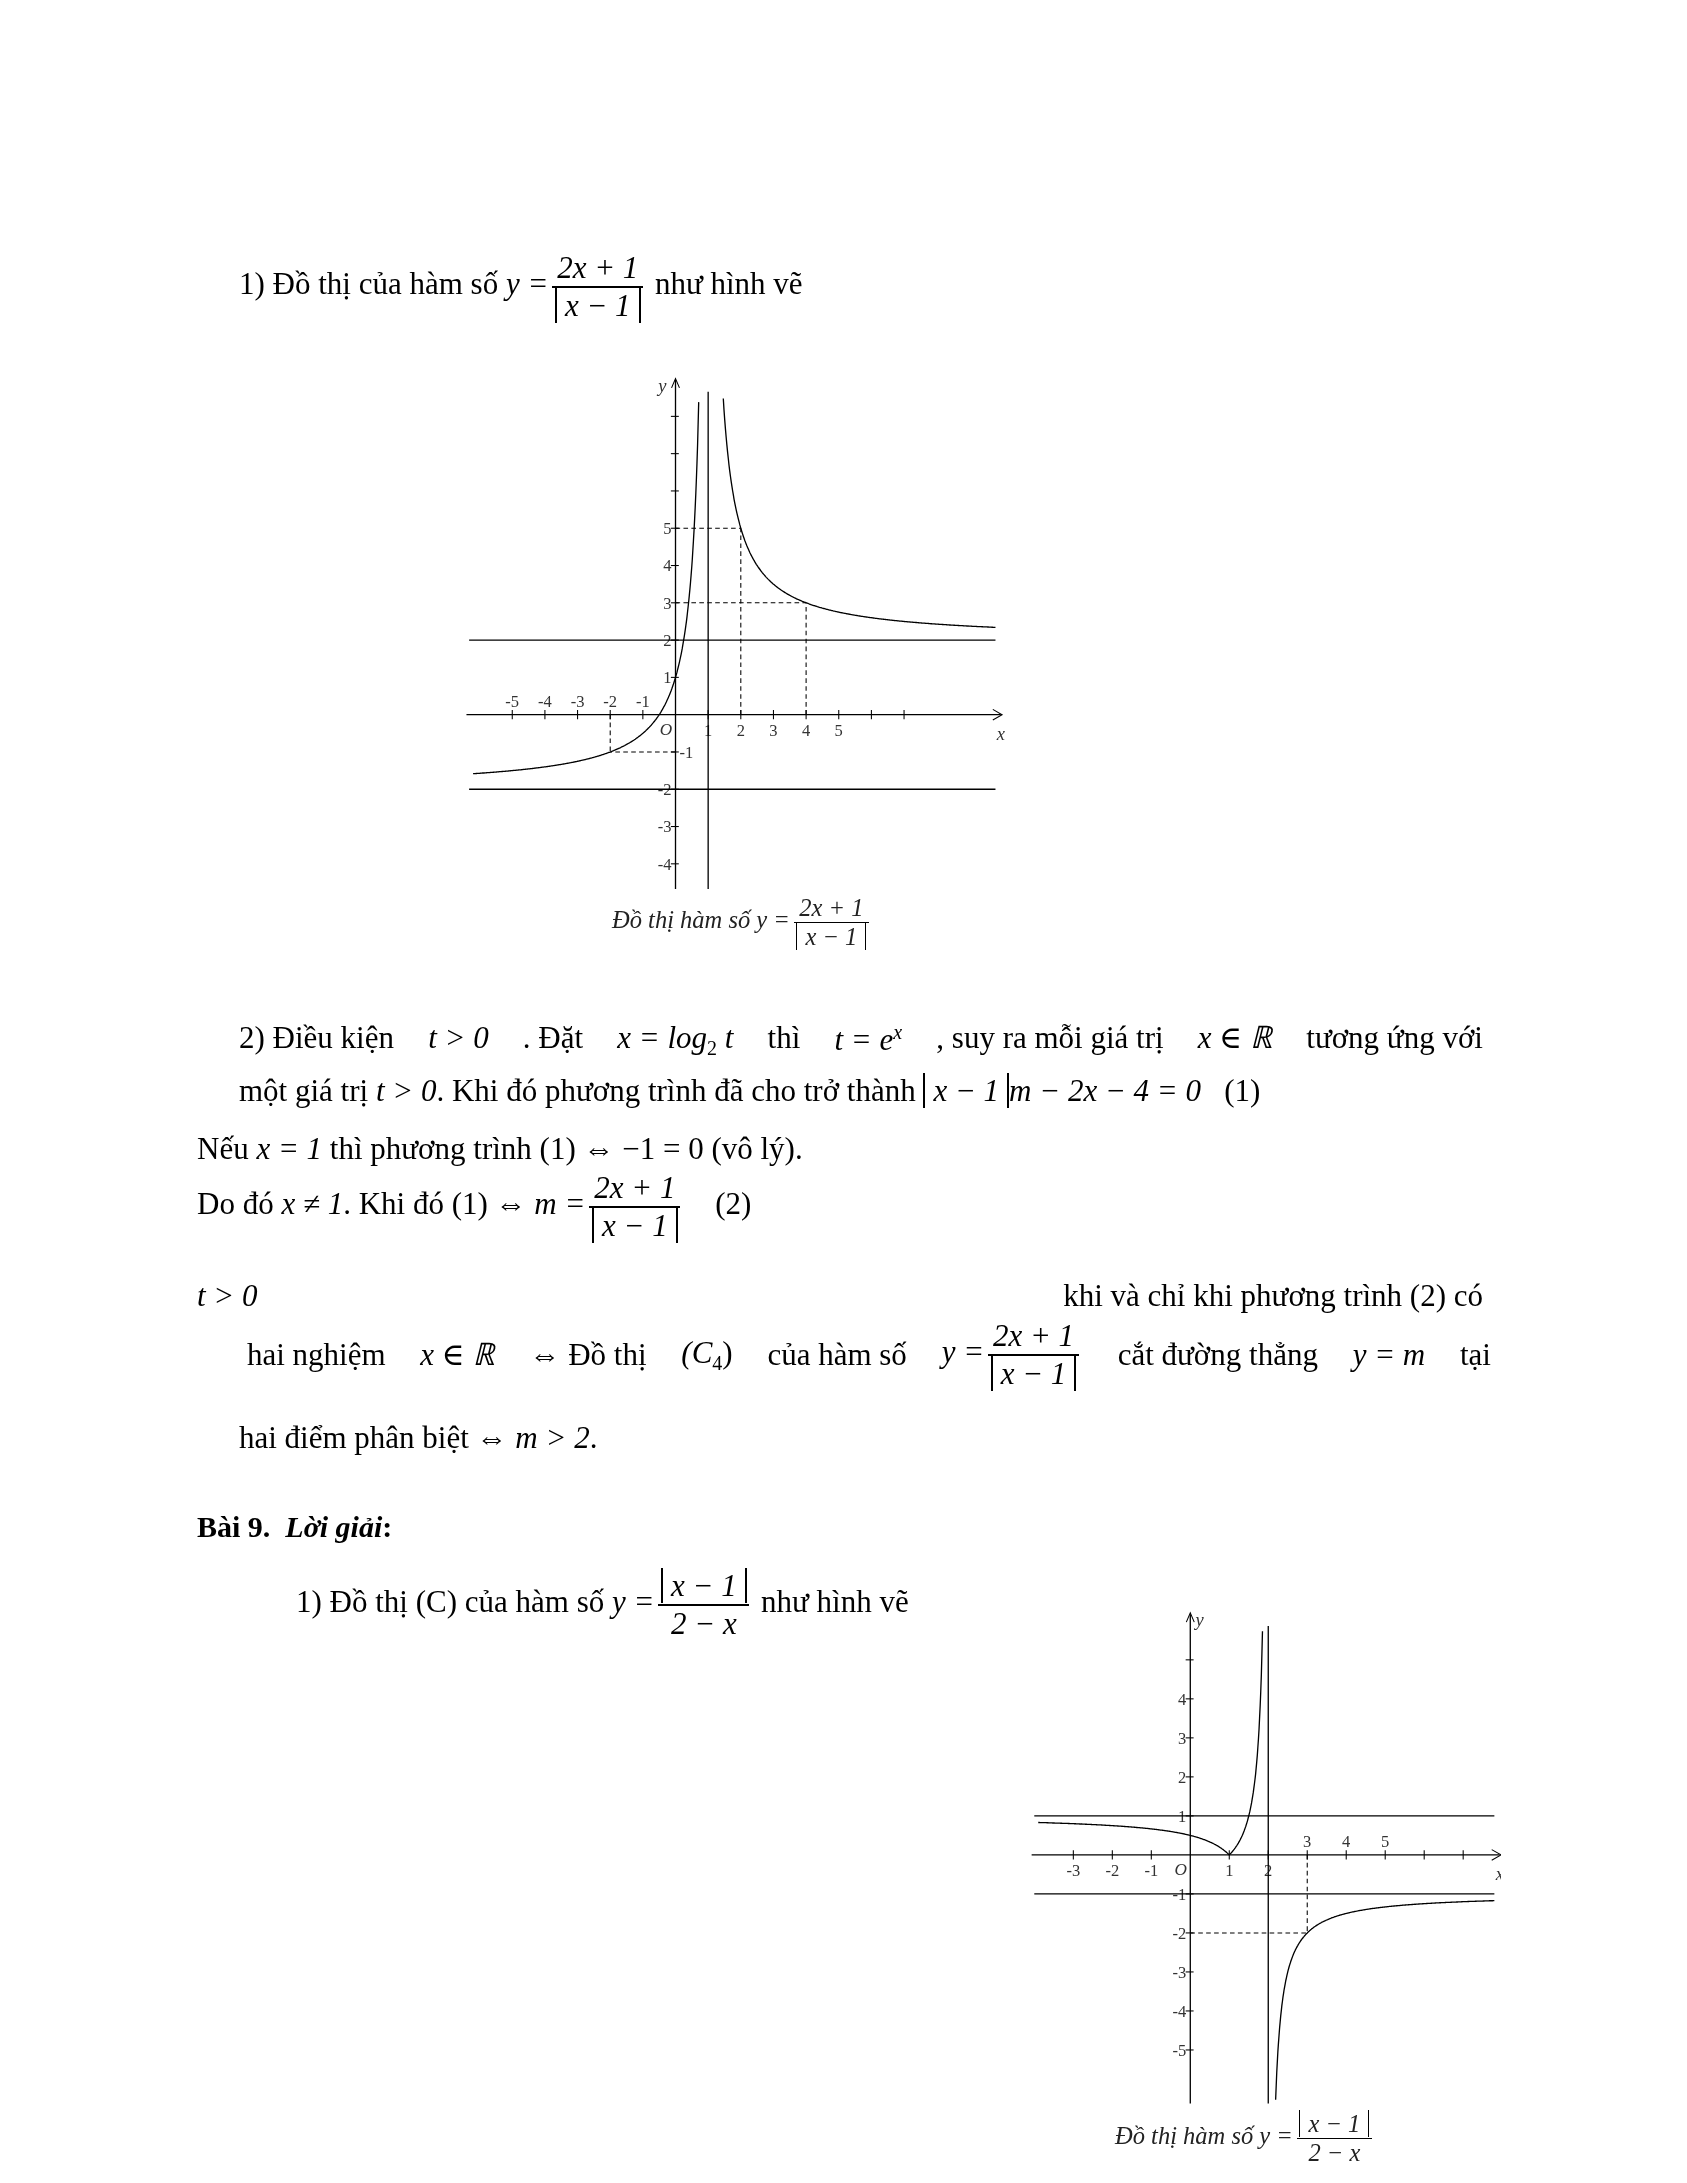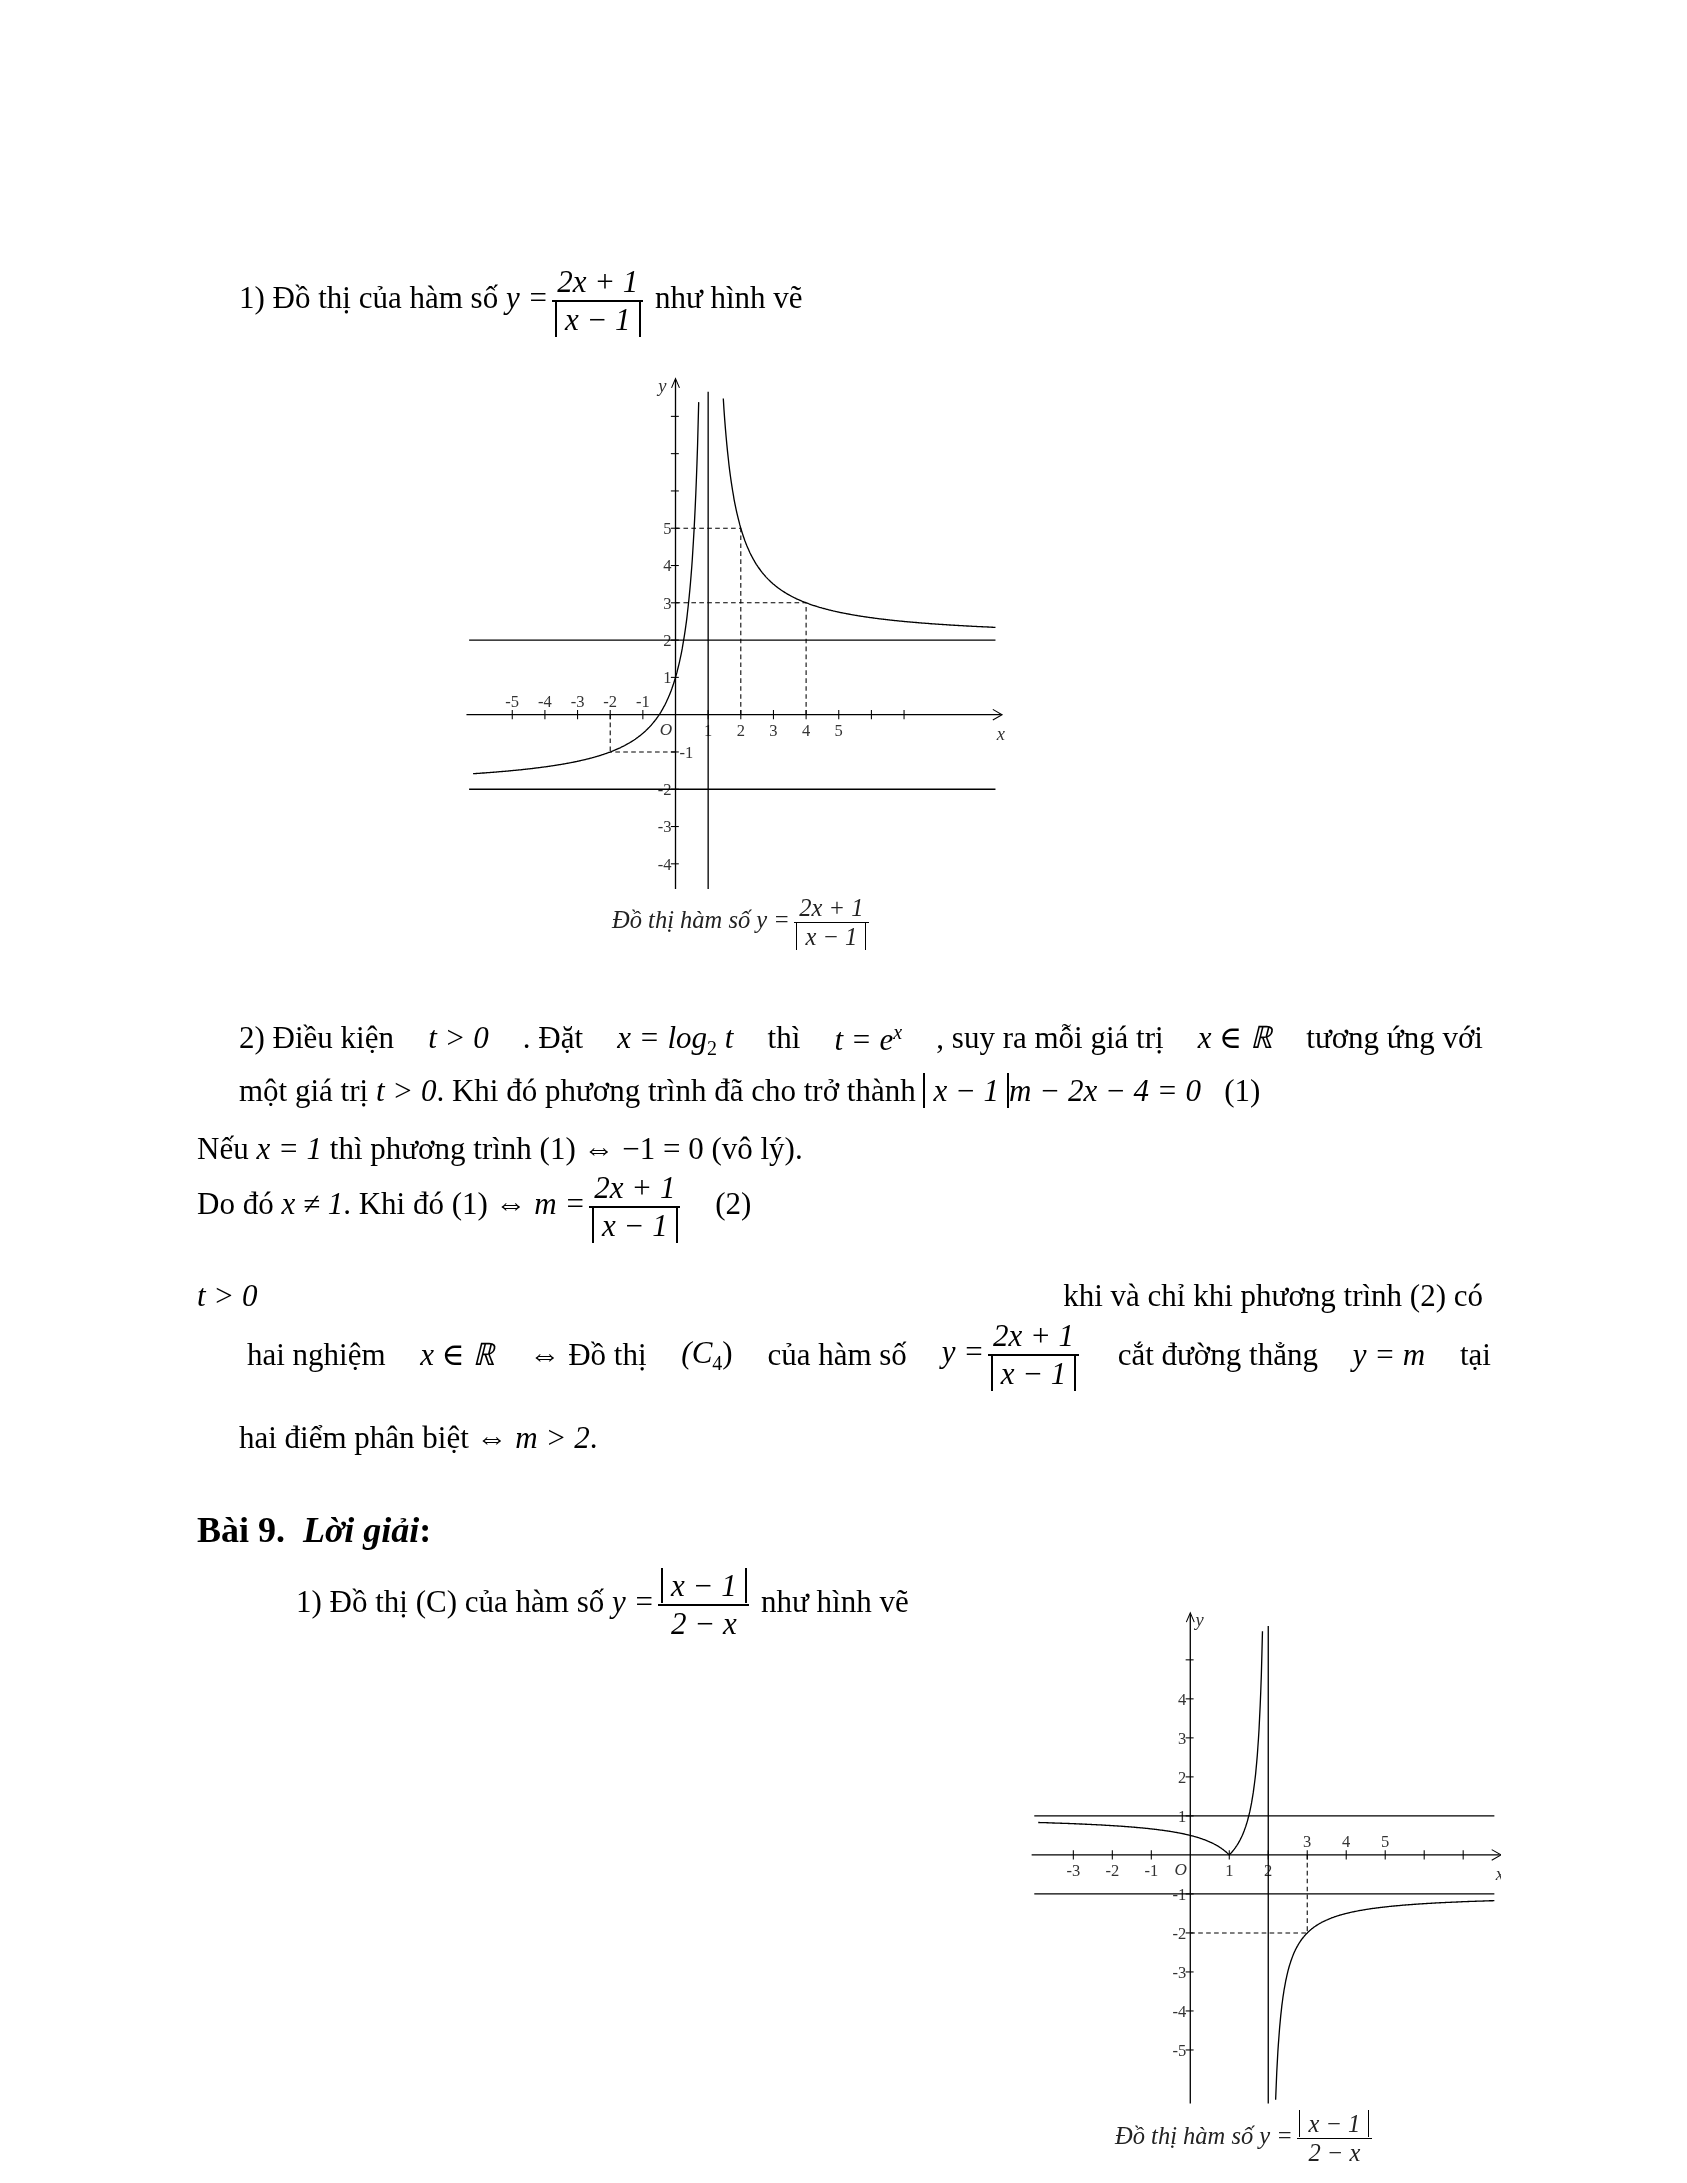--- a/index.html
+++ b/index.html
@@ -4,32 +4,32 @@
 <style>
   html, body { margin:0; padding:0; background:#ffffff; }
   body { width:1687px; height:2183px; position:relative; overflow:hidden;
          font-family:"Liberation Serif", "DejaVu Serif", serif; color:#000; }
   .line { position:absolute; font-size:31px; white-space:nowrap; line-height:1; }
   .it { font-style:italic; }
   .frac { display:inline-block; vertical-align:middle; text-align:center; margin:0 4px; }
   .frac .num, .frac .den { display:block; padding:0 2.6px; line-height:1.15; }
   .frac .num { border-bottom:2px solid #000; }
   .abs { border-left:2px solid #000; border-right:2px solid #000; padding:0 8px; }
-  .heading { font-weight:bold; font-size:36px; }
+  .heading { font-weight:bold; font-size:30px; }
   .cap { position:absolute; font-style:italic; font-size:24.5px; white-space:nowrap; color:#222; }
   .cap .frac .num { border-bottom:1.3px solid #000; }
   .cap .abs { border-left:1.3px solid #000; border-right:1.3px solid #000; }
   svg text { font-family:"Liberation Serif", serif; }
   sub { font-size:20px; }
   sup { font-size:20px; }
 </style>
 </head>
 <body>
 
-<div class="line" style="left:239px; top:264px;">
+<div class="line" style="left:239px; top:250px;">
   <span>1) Đồ thị của hàm số</span>
   <span class="it">y =</span><span class="frac"><span class="num it">2x + 1</span><span class="den it"><span class="abs">x − 1</span></span></span>
   <span>như hình vẽ</span>
 </div>
 
 <svg id="g1" style="position:absolute; left:463px; top:370px;" width="569" height="529" viewBox="0 0 860 800">
     <line x1="5" y1="521.2406015037594" x2="813" y2="521.2406015037594" stroke="#000" stroke-width="2"></line>
     <path d="M801 513.2406015037594 L815 521.2406015037594 L801 529.2406015037594" fill="none" stroke="#000" stroke-width="1.6"></path>
     <line x1="321.125" y1="785" x2="321.125" y2="15" stroke="#000" stroke-width="2"></line>
     <path d="M315.125 27 L321.125 13 L327.125 27" fill="none" stroke="#000" stroke-width="1.6"></path>

